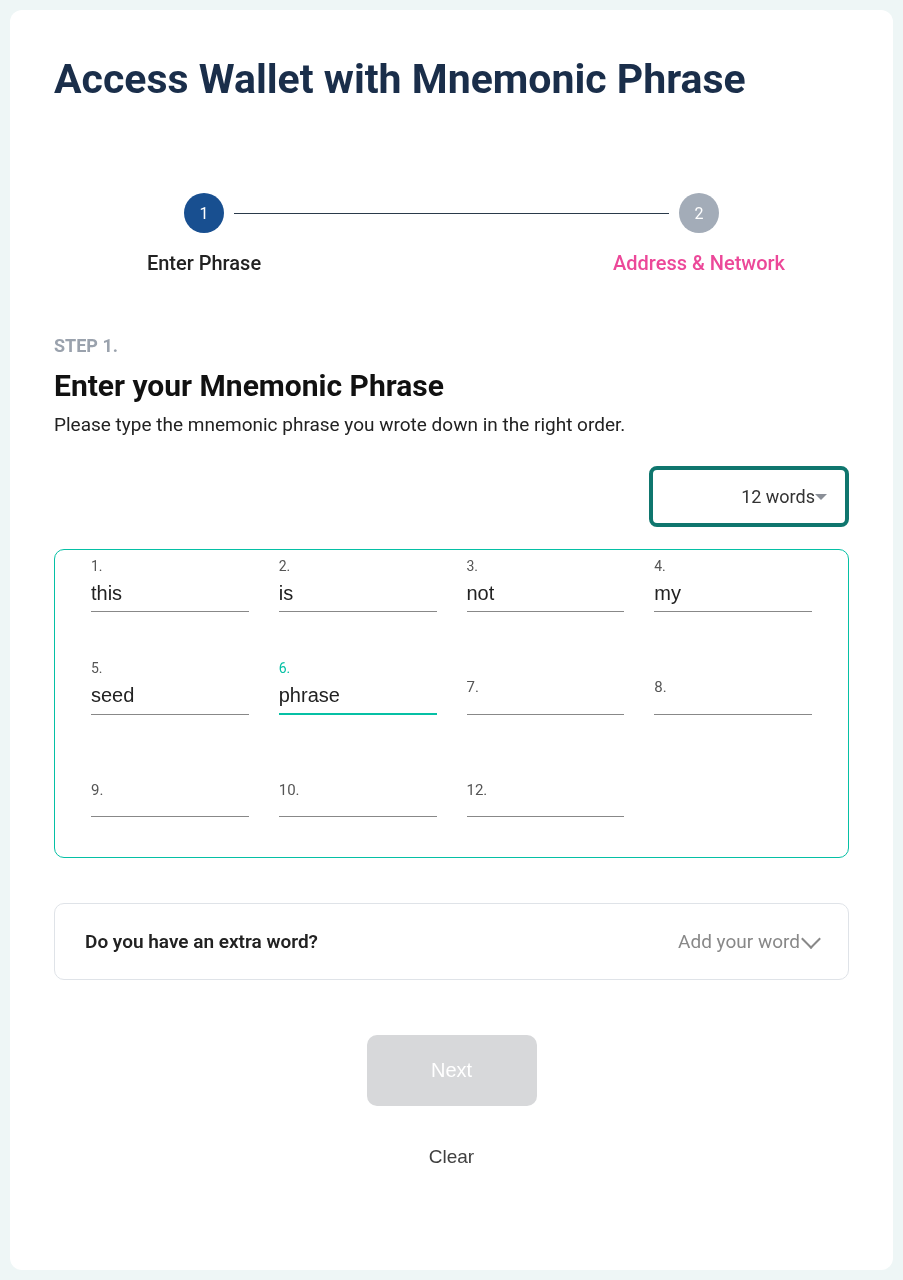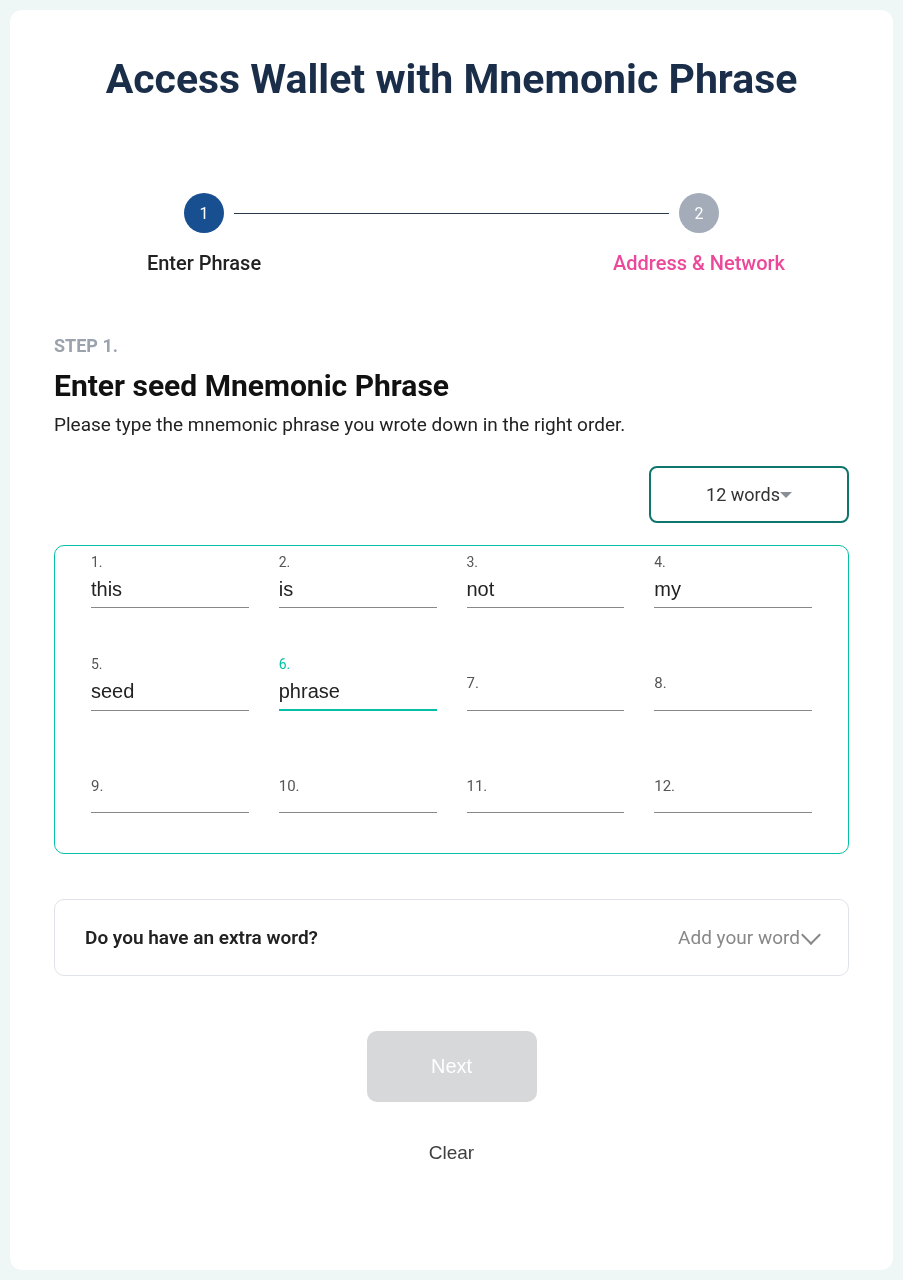--- a/index.html
+++ b/index.html
@@ -18,21 +18,20 @@
       background: #fff;
       border-radius: 12px;
       padding: 45px 44px 60px;
       min-height: 1260px;
     }
     .title {
       font-size: 41px;
       font-weight: 700;
       color: #1a2e4a;
       margin-bottom: 90px;
-      text-align: center;
     }
     .stepper {
       display: flex;
       align-items: flex-start;
       justify-content: space-between;
       margin: 0 50px 60px;
       position: relative;
     }
     .stepper-line {
       position: absolute;
@@ -93,27 +92,27 @@
       font-size: 19px;
       color: #222;
       margin-bottom: 30px;
     }
     .select-row {
       display: flex;
       justify-content: flex-end;
       margin-bottom: 22px;
     }
     .select-box {
-      border: 2px solid #0f766e;
+      border: 4px solid #0f766e;
       border-radius: 8px;
       padding: 16px 18px;
       width: 200px;
       display: flex;
       align-items: center;
-      justify-content: center;
+      justify-content: flex-end;
       font-size: 18px;
       color: #333;
       cursor: pointer;
     }
     .triangle-down {
       width: 0;
       height: 0;
       border-left: 6px solid transparent;
       border-right: 6px solid transparent;
       border-top: 6px solid #8a8f97;
@@ -231,21 +230,21 @@
       <div class="step-circle active">1</div>
       <div class="step-label active">Enter Phrase</div>
     </div>
     <div class="step">
       <div class="step-circle inactive">2</div>
       <div class="step-label inactive">Address &amp; Network</div>
     </div>
   </div>
 
   <div class="section-step">STEP 1.</div>
-  <div class="section-heading">Enter seed Mnemonic Phrase</div>
+  <div class="section-heading">Enter your Mnemonic Phrase</div>
   <div class="section-desc">Please type the mnemonic phrase you wrote down in the right order.</div>
 
   <div class="select-row">
     <div class="select-box">
       <span>12 words</span>
       <span class="triangle-down"></span>
     </div>
   </div>
 
   <div class="word-grid-wrapper">
@@ -253,21 +252,20 @@
         <div class="word-field"><div class="word-label floated">1.</div><input class="word-input" type="text" value="this" style=""></div>
         <div class="word-field"><div class="word-label floated">2.</div><input class="word-input" type="text" value="is" style=""></div>
         <div class="word-field"><div class="word-label floated">3.</div><input class="word-input" type="text" value="not" style=""></div>
         <div class="word-field"><div class="word-label floated">4.</div><input class="word-input" type="text" value="my" style=""></div>
         <div class="word-field"><div class="word-label floated">5.</div><input class="word-input" type="text" value="seed" style=""></div>
         <div class="word-field focused"><div class="word-label floated focused">6.</div><input class="word-input" type="text" value="phrase" style=""></div>
         <div class="word-field"><div class="word-label">7.</div><input class="word-input" type="text" style=""></div>
         <div class="word-field"><div class="word-label">8.</div><input class="word-input" type="text" style=""></div>
         <div class="word-field"><div class="word-label">9.</div><input class="word-input" type="text" style=""></div>
         <div class="word-field"><div class="word-label">10.</div><input class="word-input" type="text" style=""></div>
-        <div class="word-field"><div class="word-label">11.</div><input class="word-input" type="text" style=""></div>
         <div class="word-field"><div class="word-label">12.</div><input class="word-input" type="text" style=""></div>
       </div>
   </div>
 
   <div class="extra-row">
     <div class="extra-q">Do you have an extra word?</div>
     <div class="extra-action">
       <span>Add your word</span>
       <span class="chevron-down"></span>
     </div>

